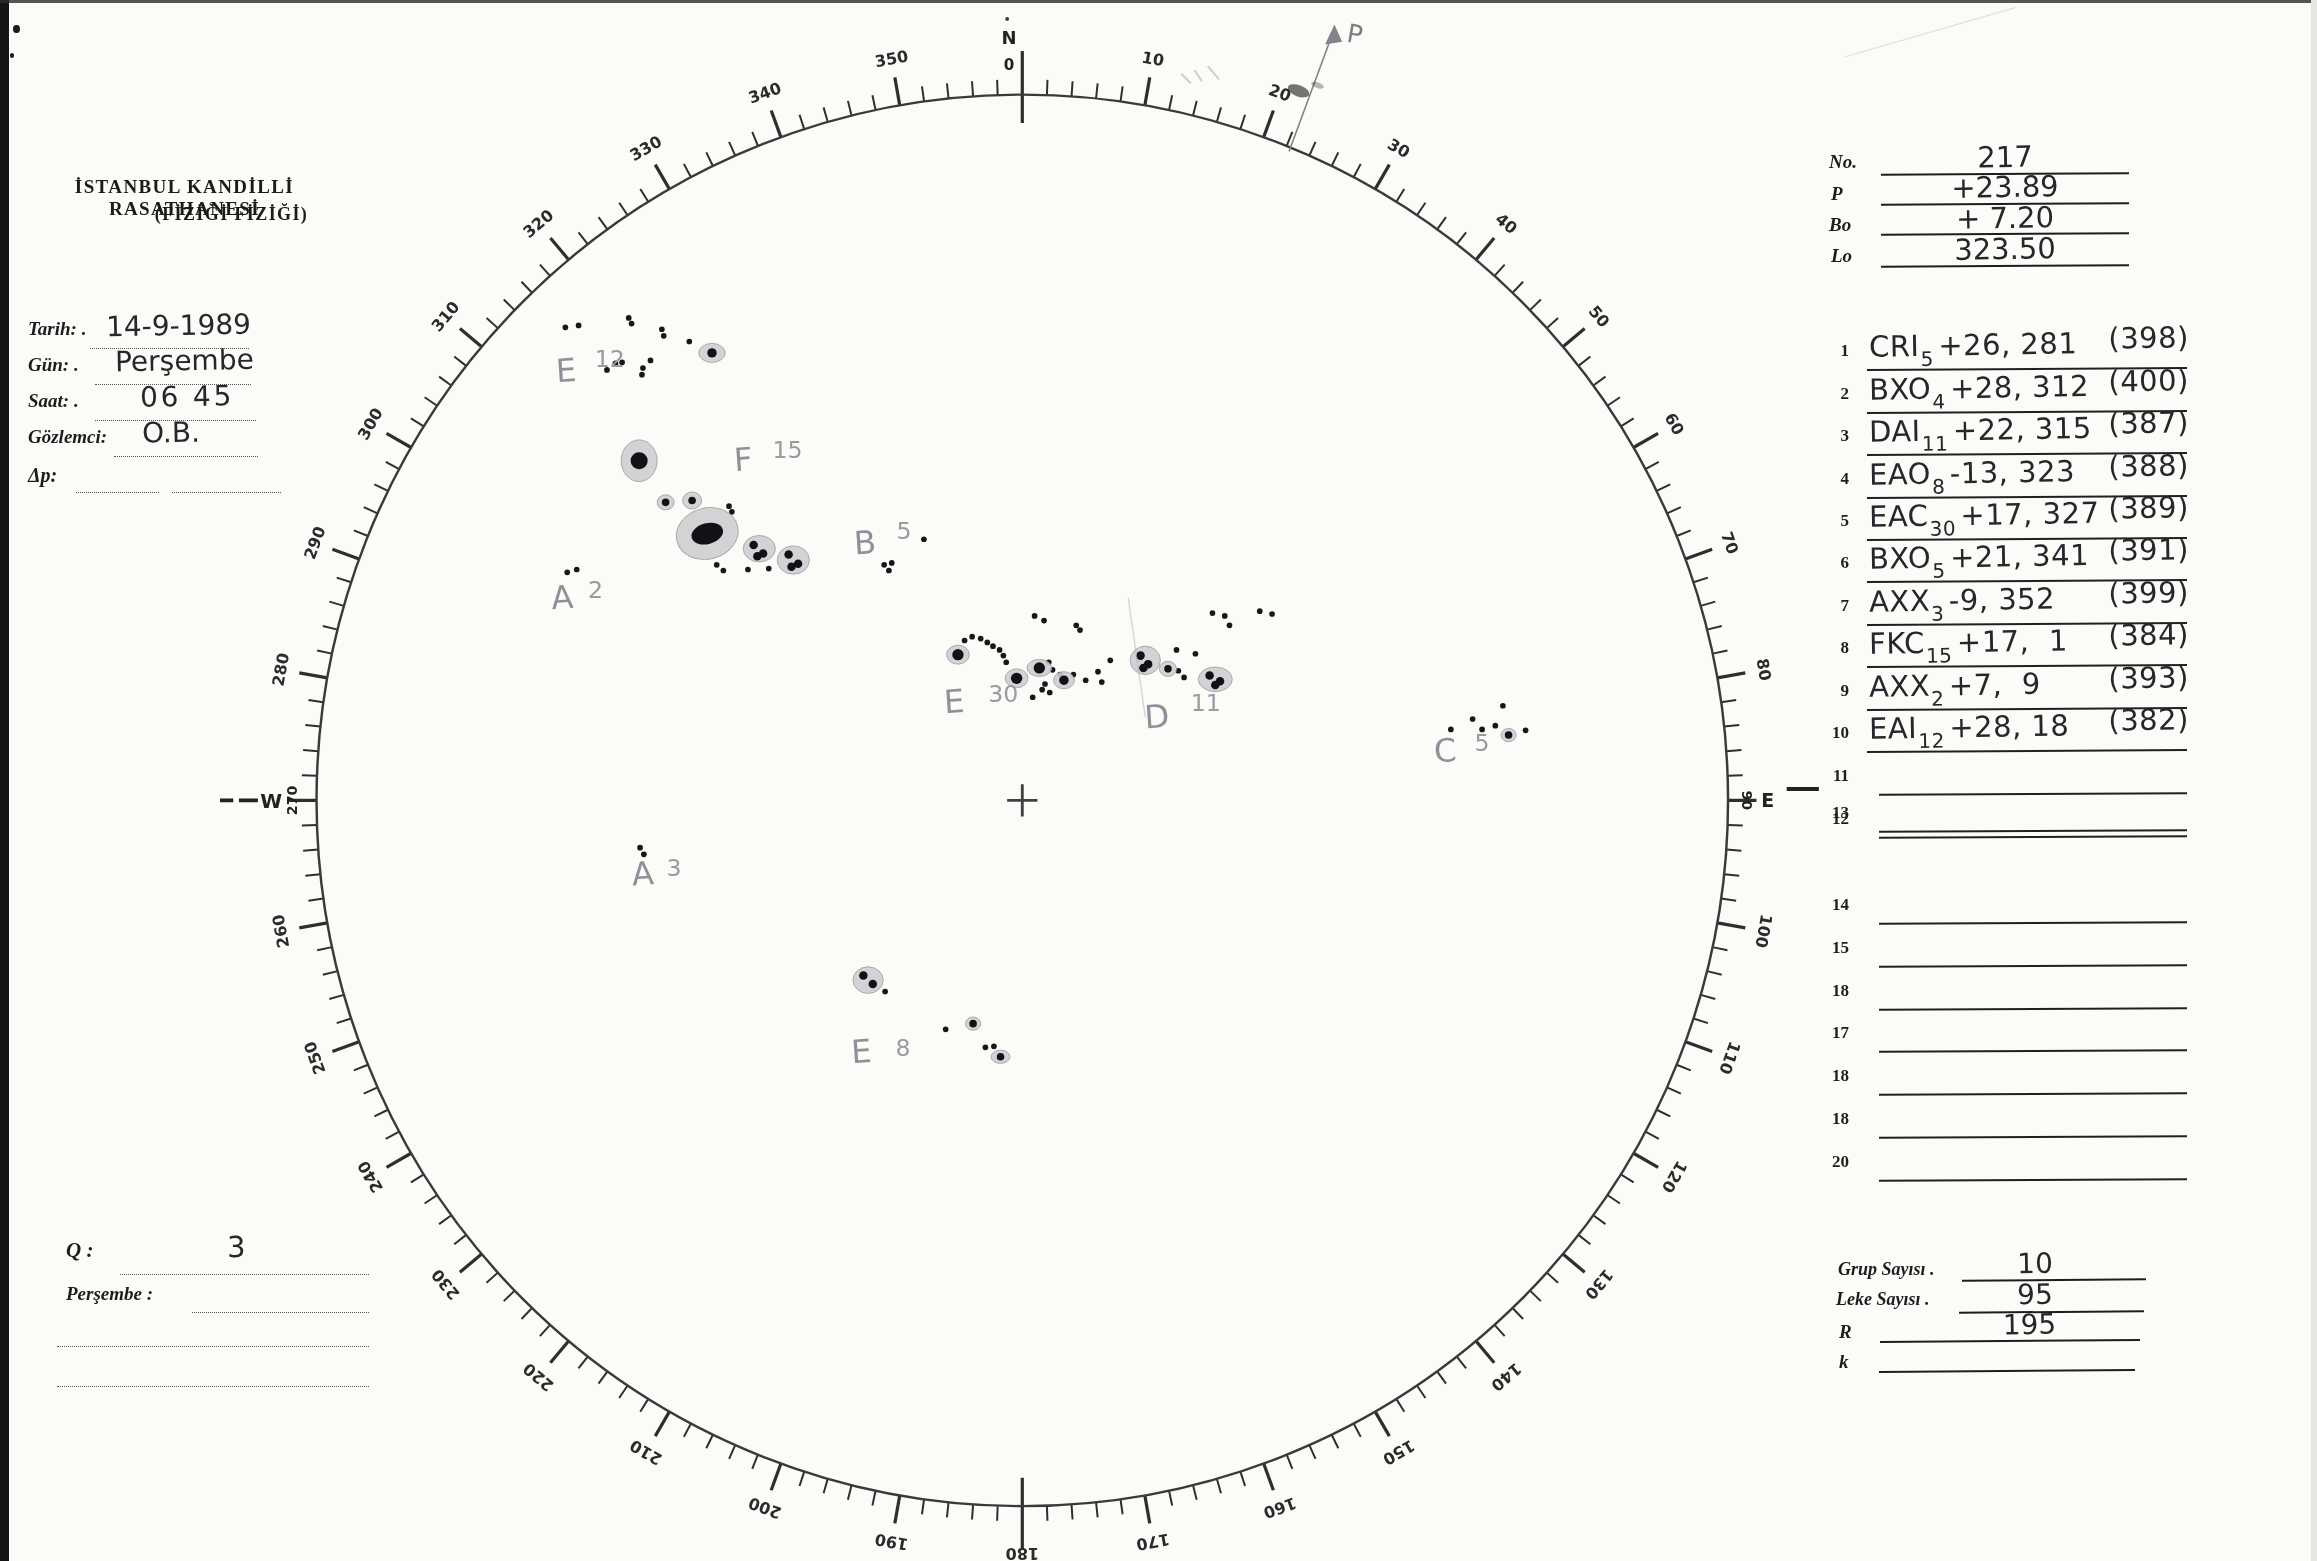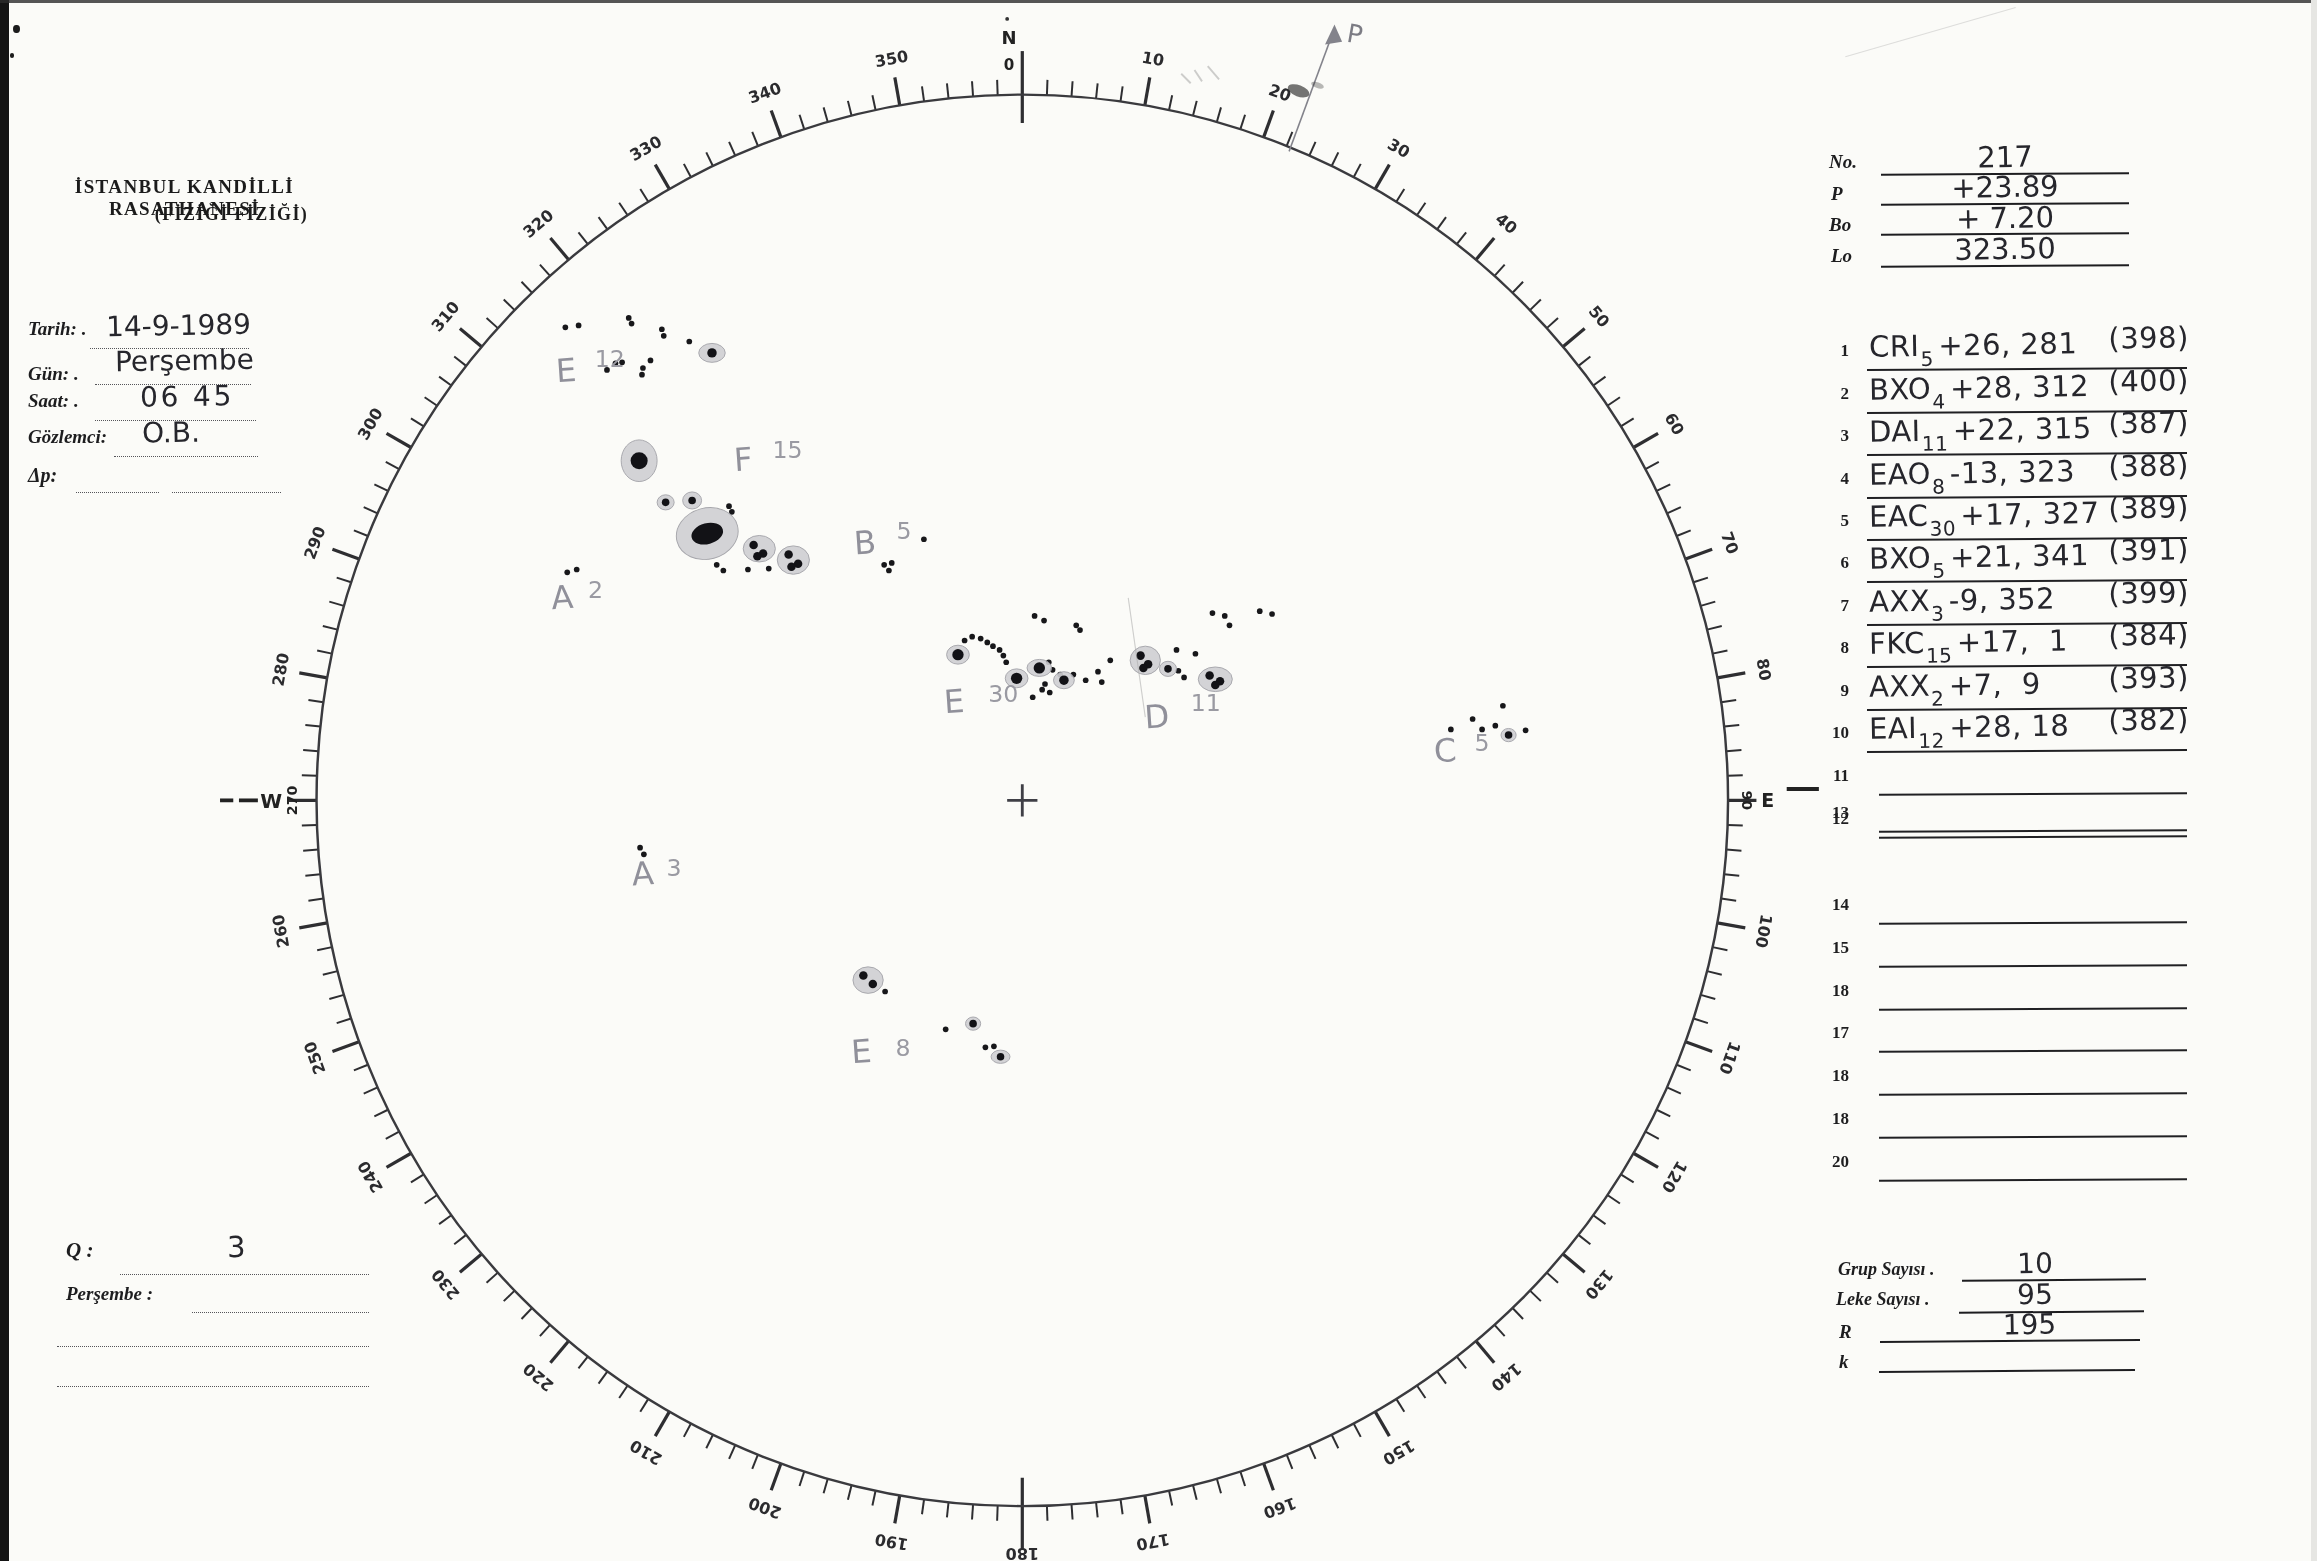--- a/index.html
+++ b/index.html
@@ -35,21 +35,21 @@
   <div class="speck" style="left:13.2px;top:24.6px;width:6.6px;height:8.5px;"></div>
   <div class="speck" style="left:9.5px;top:53px;width:4.7px;height:4.7px;"></div>
 
   <div class="abs title" style="left:33px;top:176px;width:303px;text-align:center;">İSTANBUL KANDİLLİ RASATHANESİ</div>
   <div class="abs title" style="left:80px;top:204px;width:303px;text-align:center;font-size:18px;">(FİZİĞİ FİZİĞİ)</div>
 
   <div class="abs plabel" style="left:28px;top:318px;">Tarih: .</div>
   <div class="abs hand" style="left:106px;top:309px;font-size:28px;">14-9-1989</div>
   <div class="abs dotline" style="left:90px;top:348px;width:159px;"></div>
 
-  <div class="abs plabel" style="left:28px;top:354px;margin-top:9px;">Gün: .</div>
+  <div class="abs plabel" style="left:28px;top:354px;">Gün: .</div>
   <div class="abs hand" style="left:115px;top:344px;font-size:28px;">Perşembe</div>
   <div class="abs dotline" style="left:95px;top:384px;width:156px;"></div>
 
   <div class="abs plabel" style="left:28px;top:390px;">Saat: .</div>
   <div class="abs hand" style="left:140px;top:380px;font-size:28px;letter-spacing:2.8px;">06 45</div>
   <div class="abs dotline" style="left:95px;top:420px;width:161px;"></div>
 
   <div class="abs plabel" style="left:28px;top:426px;">Gözlemci:</div>
   <div class="abs hand" style="left:142px;top:416px;font-size:28px;">O.B.</div>
   <div class="abs dotline" style="left:114px;top:456px;width:144px;"></div>

